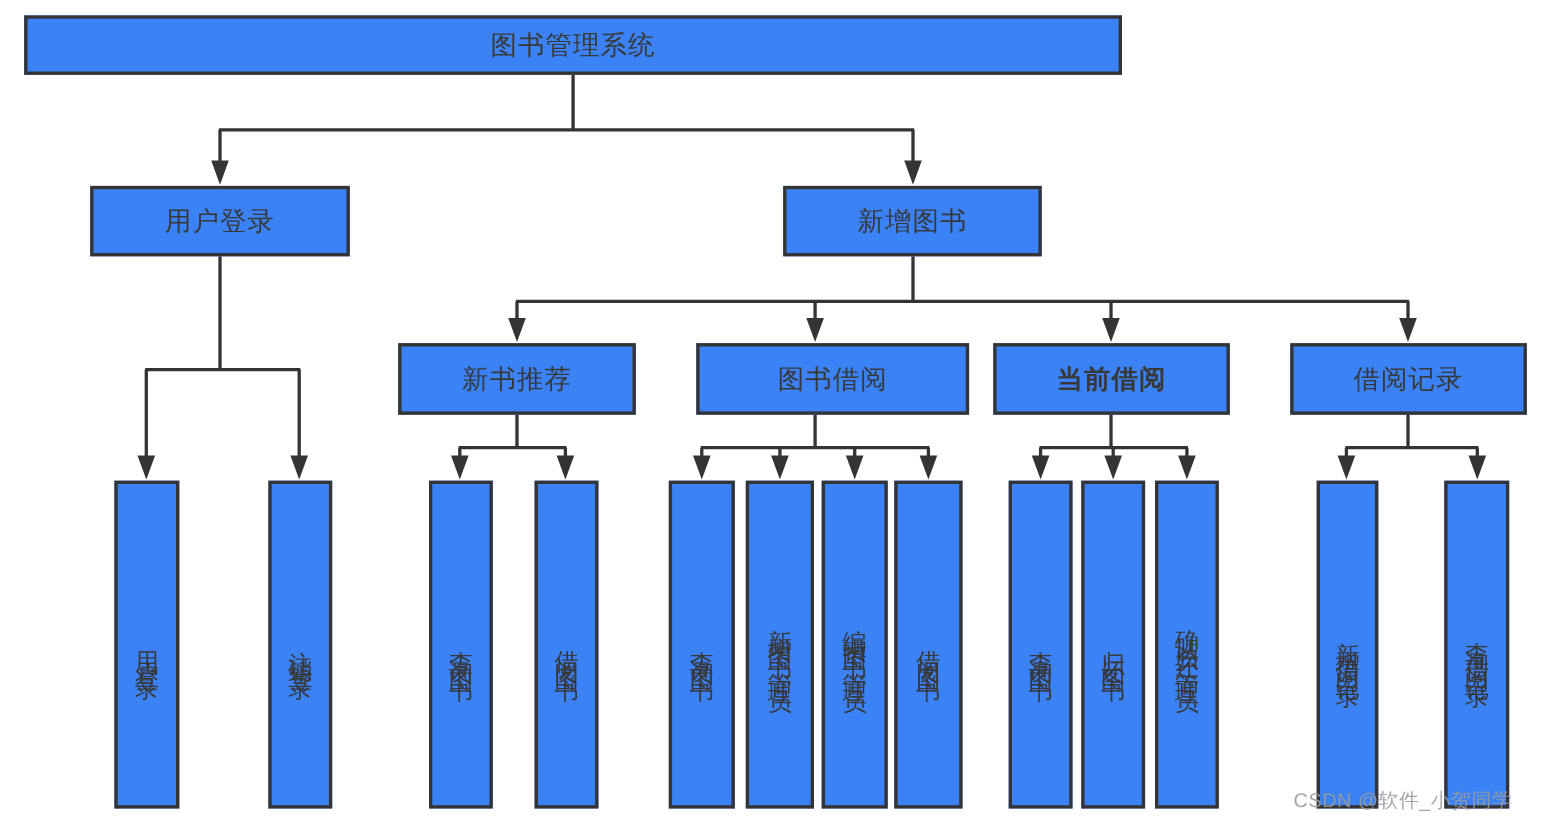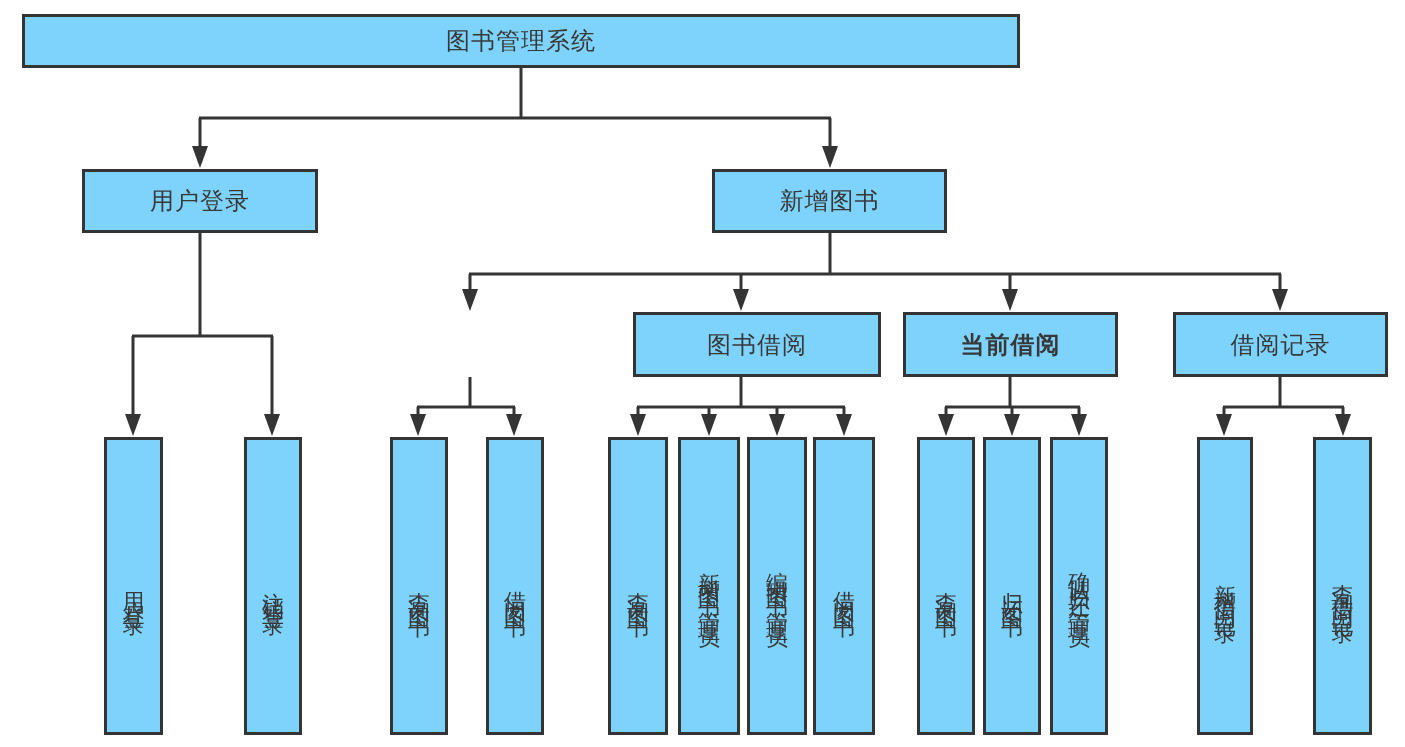--- a/index.html
+++ b/index.html
@@ -5,21 +5,21 @@
   html, body { margin: 0; padding: 0; background: #ffffff; }
   body {
     width: 1405px; height: 747px;
     font-family: "Liberation Sans", sans-serif;
     position: relative; overflow: hidden;
   }
   .canvas { position: absolute; left: 0; top: 0; width: 1405px; height: 747px; }
   .connectors { position: absolute; left: 0; top: 0; width: 1405px; height: 747px; }
   .box {
     position: absolute; box-sizing: border-box;
-    background: #7dd3fc; border: 3px solid #343434;
+    background: #3b82f6; border: 3px solid #343434;
     display: flex; align-items: center; justify-content: center;
     color: #383838; text-align: center;
   }
   .h-box { font-size: 24px; letter-spacing: 1px; white-space: nowrap; }
   .v-box {
     writing-mode: vertical-rl;
     font-size: 22px; letter-spacing: 8px; line-height: 1;
     padding-top: 8px;
   }
   .watermark {
@@ -63,20 +63,21 @@
       <polygon points="1216,414 1232,414 1224,436"></polygon>
       <polygon points="1335,414 1351,414 1343,436"></polygon>
     </g>
   </svg>
 
   <div class="box h-box" style="left:22px; top:14px; width:998px; height:54px;">图书管理系统</div>
 
   <div class="box h-box" style="left:82px; top:169px; width:236px; height:64px;">用户登录</div>
   <div class="box h-box" style="left:712px; top:169px; width:235px; height:64px;">新增图书</div>
 
+  <div class="box h-box" style="left:362px; top:312px; width:216px; height:65px;">新书推荐</div>
   <div class="box h-box" style="left:633px; top:312px; width:248px; height:65px;">图书借阅</div>
   <div class="box h-box" style="left:903px; top:312px; width:215px; height:65px;font-weight:bold;">当前借阅</div>
   <div class="box h-box" style="left:1173px; top:312px; width:215px; height:65px;">借阅记录</div>
 
   <div class="box v-box" style="left:104px; top:437px; width:59px; height:298px;">用户登录</div>
   <div class="box v-box" style="left:244px; top:437px; width:58px; height:298px;">注销登录</div>
 
   <div class="box v-box" style="left:390px; top:437px; width:58px; height:298px;">查询图书</div>
   <div class="box v-box" style="left:486px; top:437px; width:58px; height:298px;">借阅图书</div>
 
@@ -85,14 +86,15 @@
   <div class="box v-box" style="left:747px; top:437px; width:60px; height:298px;">编辑图书（管理员）</div>
   <div class="box v-box" style="left:813px; top:437px; width:62px; height:298px;">借阅图书</div>
 
   <div class="box v-box" style="left:917px; top:437px; width:58px; height:298px;">查询图书</div>
   <div class="box v-box" style="left:983px; top:437px; width:58px; height:298px;">归还图书</div>
   <div class="box v-box" style="left:1050px; top:437px; width:58px; height:298px;">确认归还（管理员）</div>
 
   <div class="box v-box" style="left:1197px; top:437px; width:56px; height:298px;">新增借阅记录</div>
   <div class="box v-box" style="left:1313px; top:437px; width:59px; height:298px;">查询借阅记录</div>
 
+  <div class="watermark">CSDN @软件_小贺同学</div>
 
 </div>
 
 </body></html>

